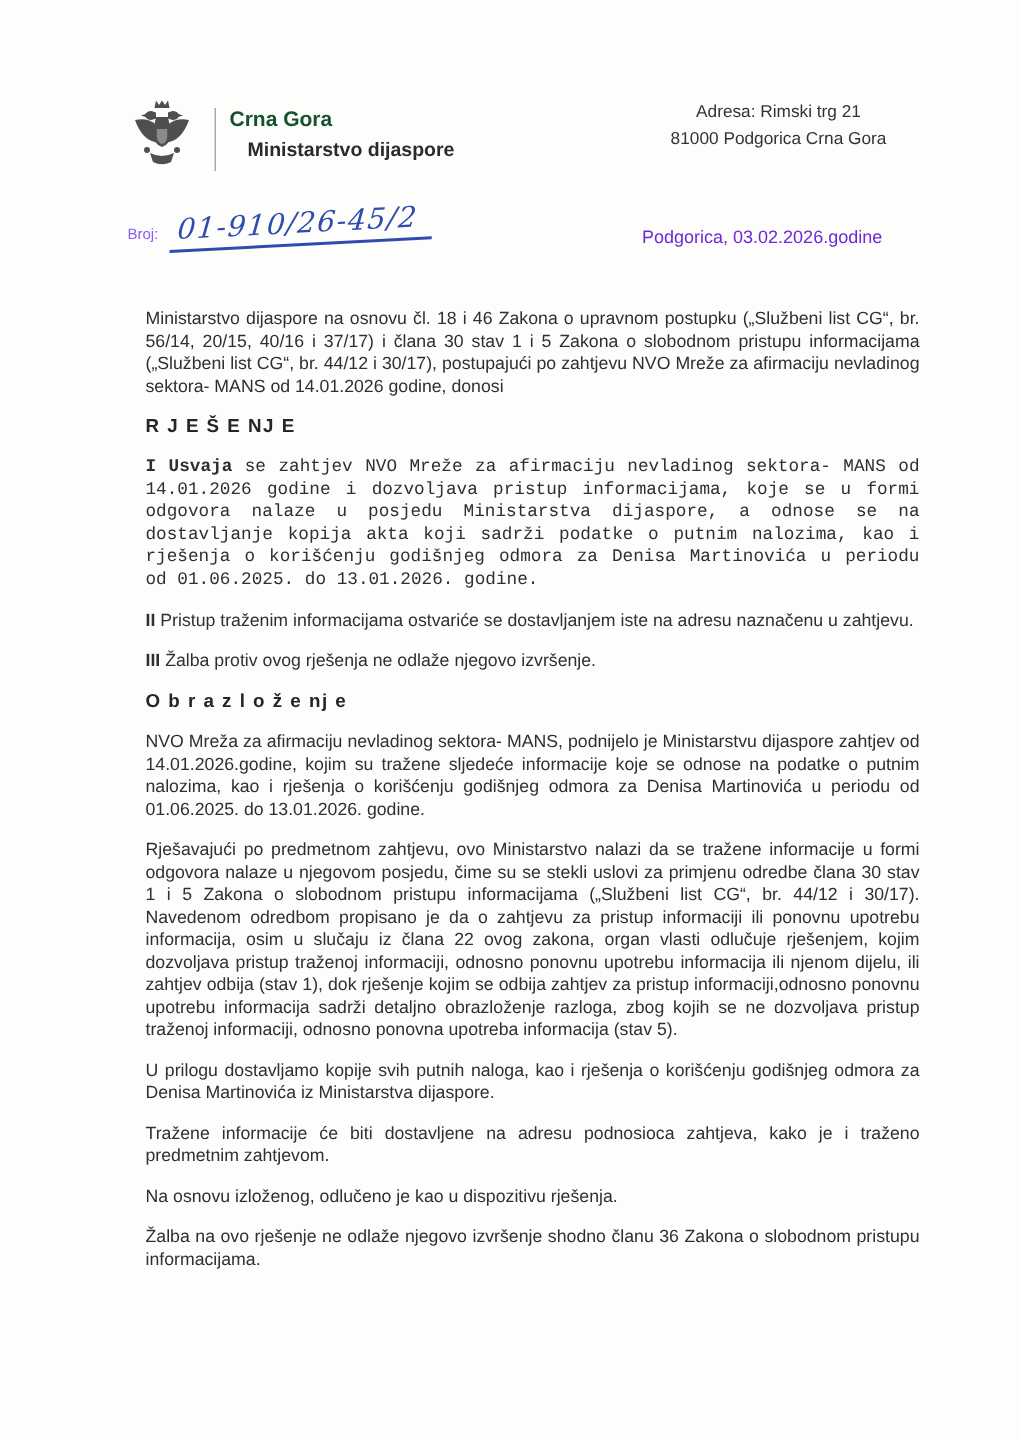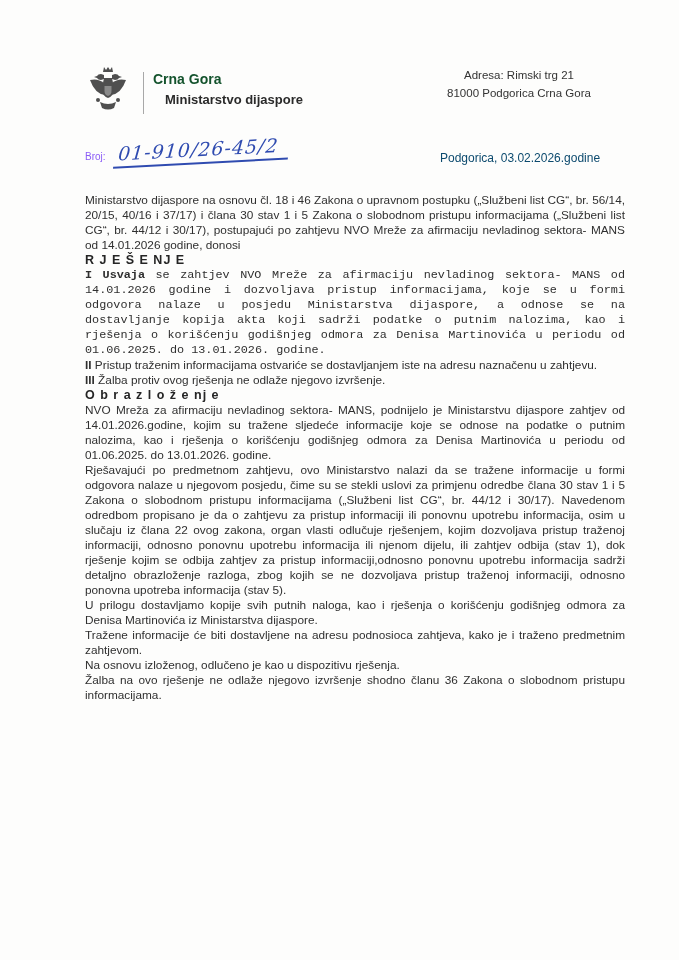--- a/index.html
+++ b/index.html
@@ -22,28 +22,28 @@
   .ref-label { position:absolute; left:85px; top:151px; font-size:10px; color:#8b5cf6; }
   .ref-number {
     position:absolute; left:114px; top:138px;
     font-family:"DejaVu Serif",serif; font-style:italic;
     font-size:19px; color:#2f4bb0;
     transform:rotate(-3deg) skewX(-8deg);
     border-bottom:2px solid #2f4bb0;
     padding:0 10px 2px 4px;
     letter-spacing:1px;
   }
-  .ref-date { position:absolute; left:440px; top:151px; width:182px; font-size:12px; color:#0c4a6e; }
+  .ref-date { position:absolute; left:428px; top:151px; width:182px; font-size:12px; color:#6d28d9; }
   
   .doc-body {
     position:absolute; left:85px; top:193px; width:540px;
     font-size:11.8px; line-height:15px; text-align:justify;
     color:#2f2f2f;
   }
-  .doc-body p { margin:0; }
+  .doc-body p { margin:12px; }
   .lead { font-weight:bold; }
   .h-center {
     text-align:left; font-weight:bold; font-size:12.5px;
     letter-spacing:1px; color:#252525;
   }
   .h-decision { margin-top:33px; }
   .p-item1 { margin-top:17px;font-family:Liberation Mono, monospace; }
   .h-expl { margin-top:33px; }
   .p-request { margin-top:21px; }
   .p-findings { margin-top:40px; }

